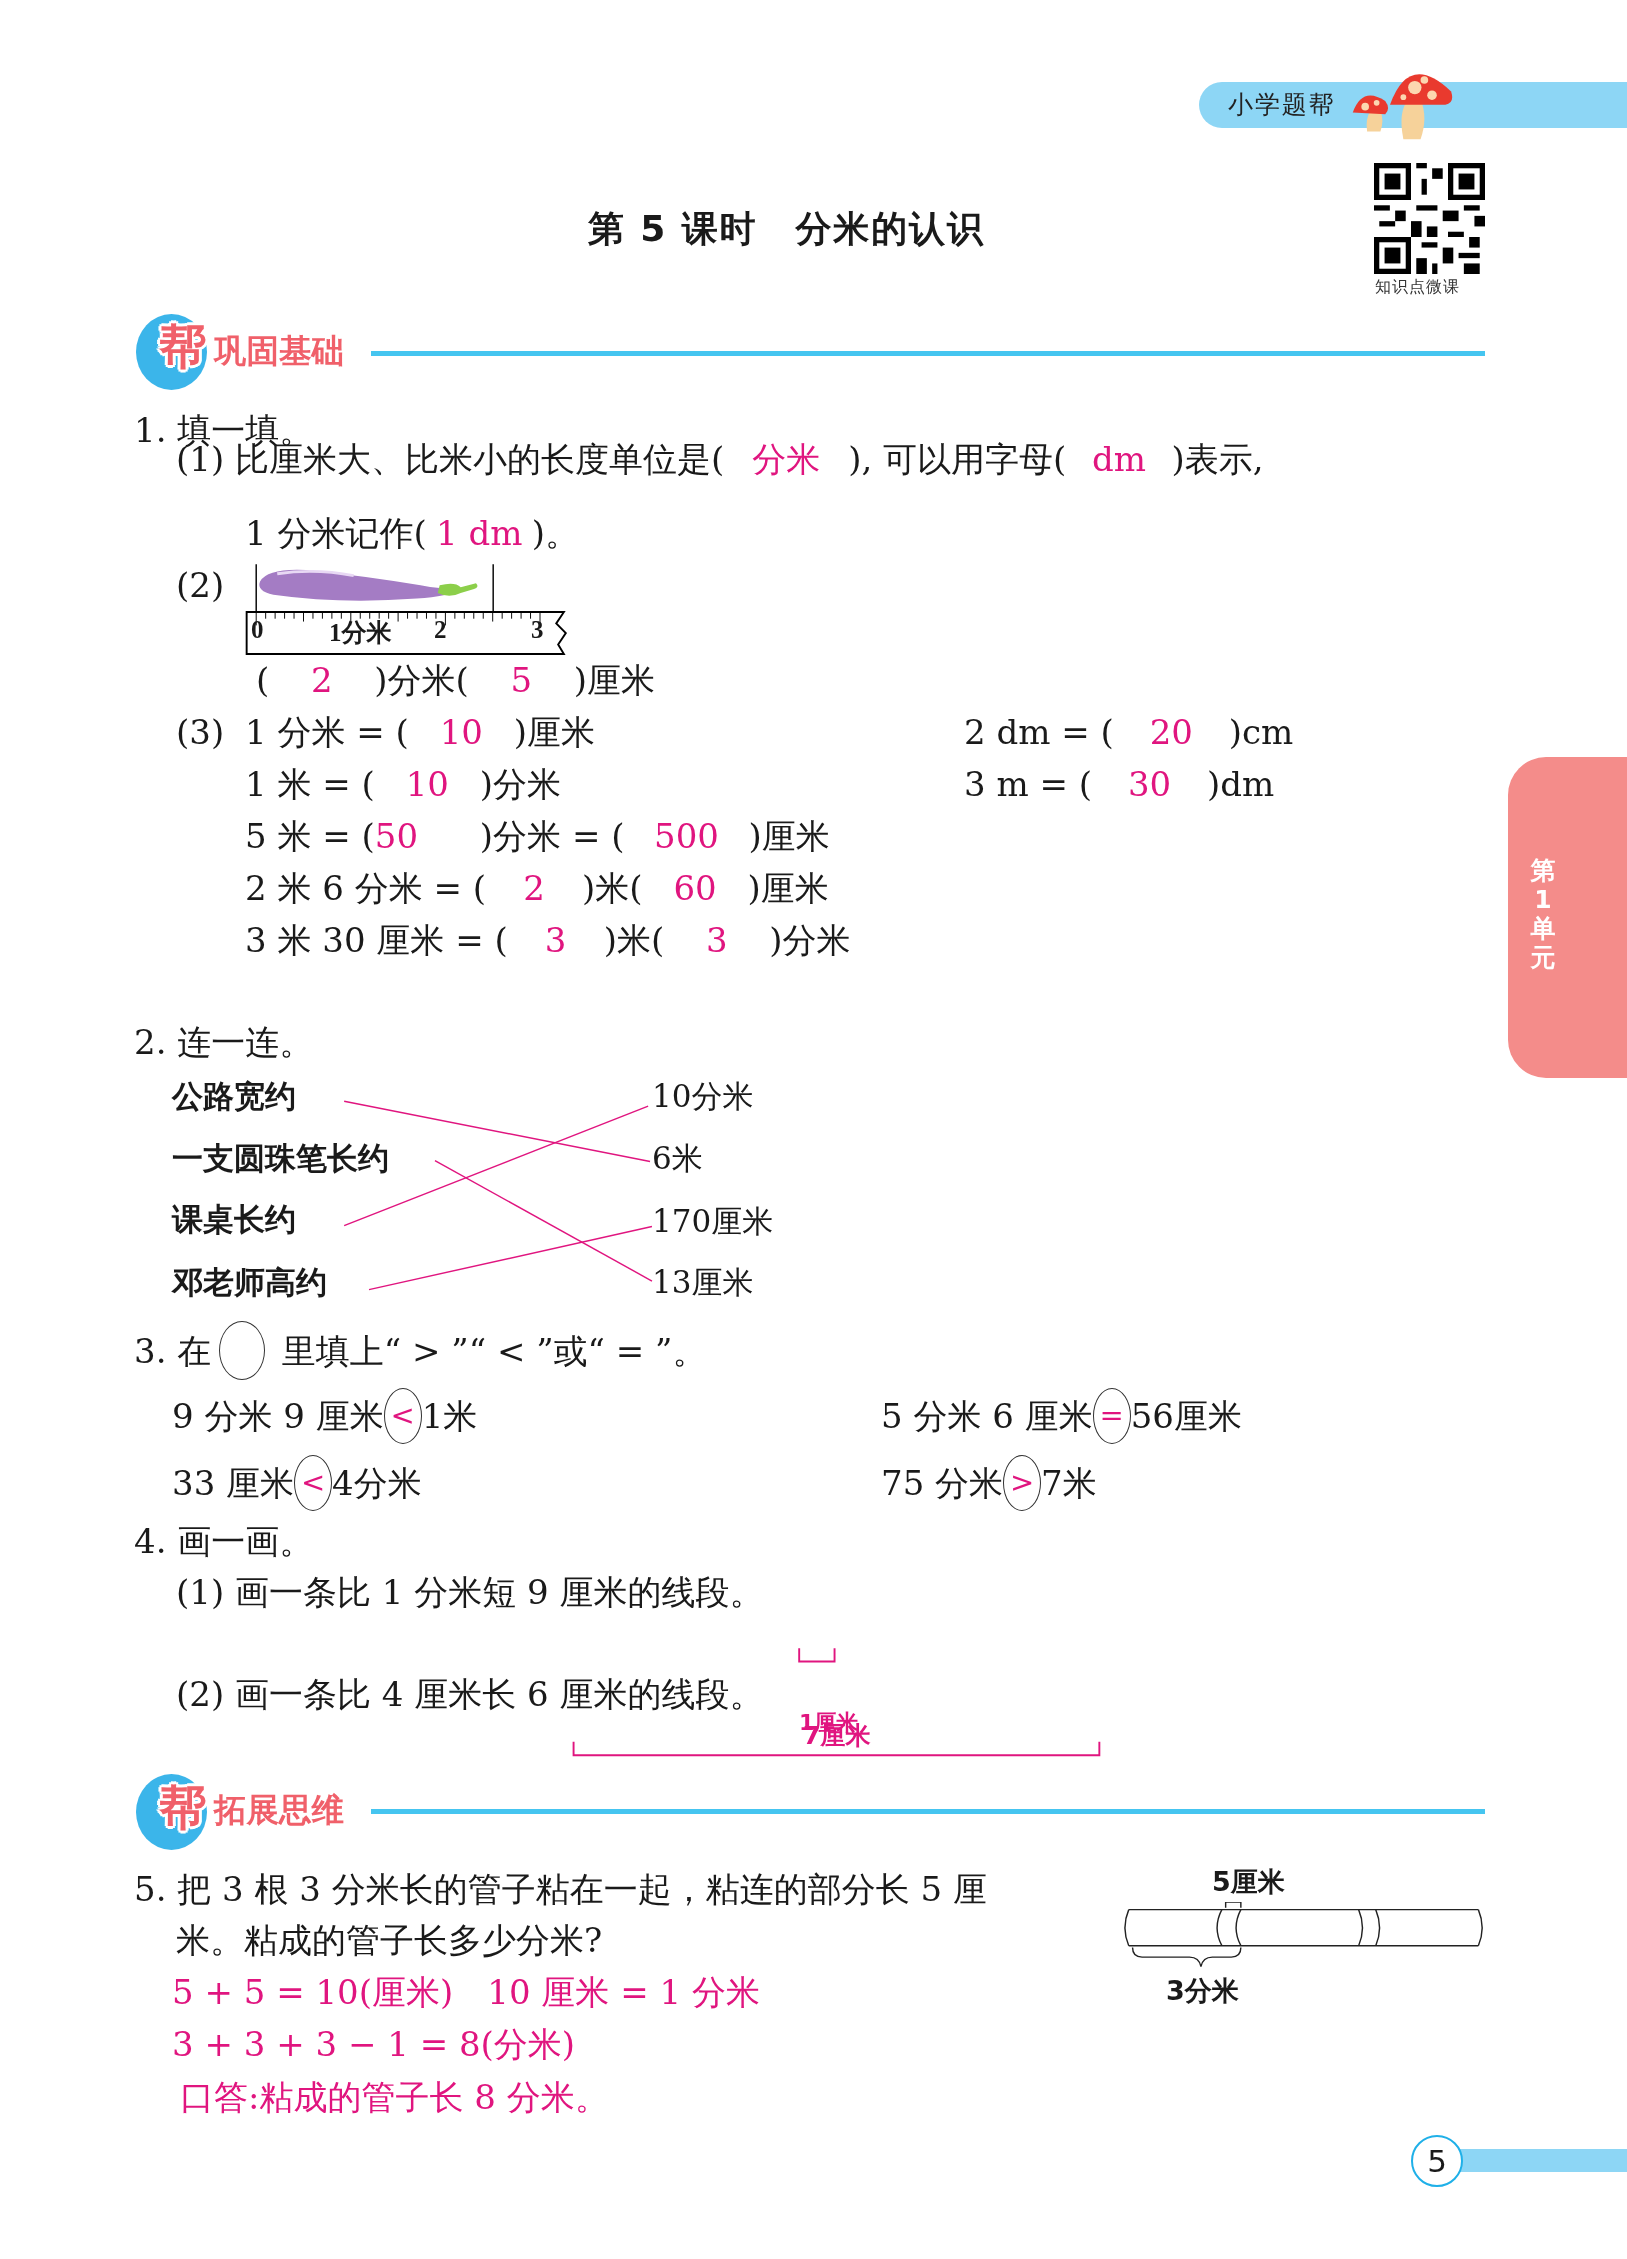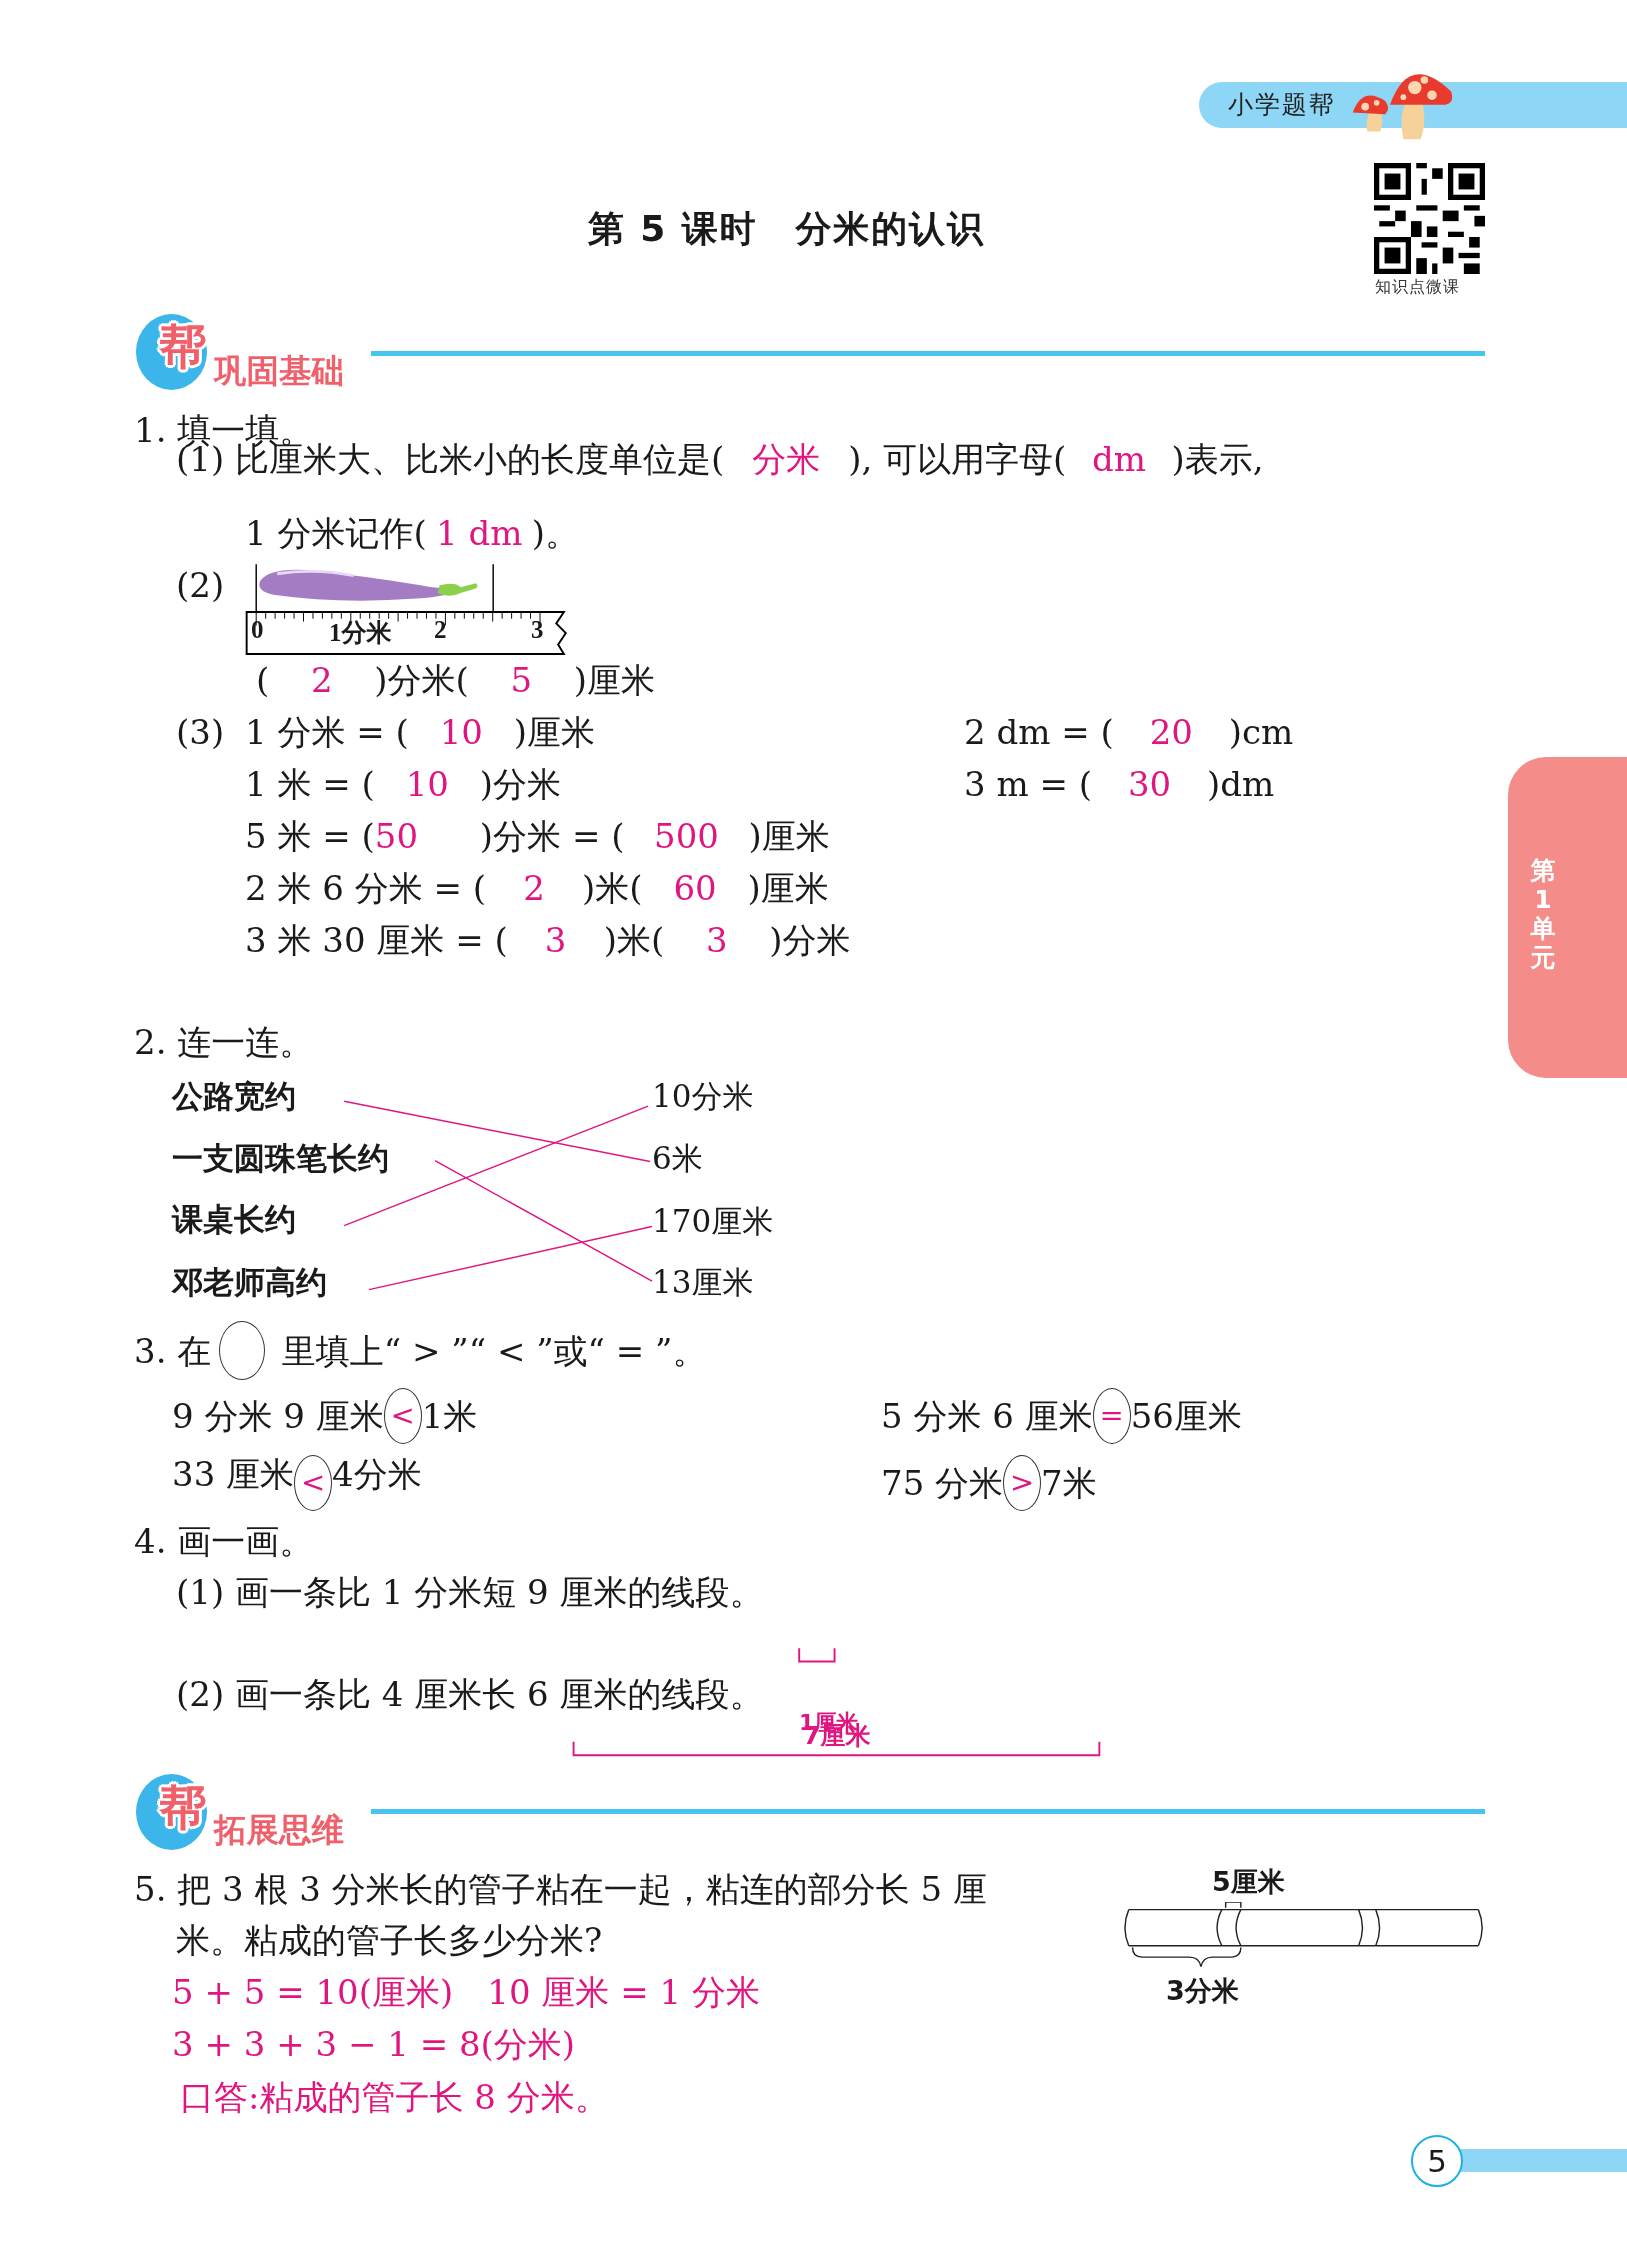--- a/index.html
+++ b/index.html
@@ -16,21 +16,21 @@
   .banner-text { left:1228px; top:88px; font-size:25px; font-family:"DejaVu Sans","Liberation Sans",sans-serif; color:#222; letter-spacing:1.9px; }
   .qr { left:1374px; top:163px; width:111px; height:111px; }
   .qr-cap { left:1375px; top:277px; font-size:16px; color:#333; letter-spacing:1px; }
 
   .title { left:588px; top:205px; font-size:36px; font-weight:bold; font-family:"DejaVu Sans","Liberation Sans",sans-serif; letter-spacing:1.9px; }
 
   
   .sec-circle { width:71px; height:76px; border-radius:50%; background:#3bb5ea; }
   .sec-bang { font-size:48px; font-weight:bold; color:#f0606a; font-family:"DejaVu Sans","Liberation Sans",sans-serif;
               text-shadow: 2.9px 0 #fff, -2.9px 0 #fff, 0 2.9px #fff, 0 -2.9px #fff, 1.9px 1.9px #fff, -1.9px -1.9px #fff, 1.9px -1.9px #fff, -1.9px 1.9px #fff; }
-  .sec-label { font-size:32.5px; font-weight:bold; color:#f0606a; font-family:Liberation Serif, serif;margin-top:20px; }
+  .sec-label { font-size:32.5px; font-weight:bold; color:#f0606a; font-family:Liberation Serif, serif; }
   .sec-line { height:4.8px; background:#45c5f0; }
 
   
   .side-tab { left:1508px; top:757px; width:119px; height:321px; background:#f48c8a; border-radius:38px 0 0 38px; }
   .side-text { left:1520px; top:856px; width:46px; text-align:center; color:#fff; font-weight:bold; font-size:25px; line-height:29px;
                font-family:"DejaVu Sans","Liberation Sans",sans-serif; }
 
   
   .pg-bar { left:1434px; top:2149px; width:194px; height:23px; background:#8dd6f5; }
   .pg-circle { left:1411px; top:2135px; width:48px; height:48px; border:2.9px solid #1fb0e8; border-radius:50%; background:#fff;
@@ -212,21 +212,21 @@
 <div class="abs q" style="left:172px;top:1388px;display:flex;align-items:center">
   <span>9 分米 9 厘米</span>
     <span class="ring pink">&lt;</span>
     <span>1米</span>
 </div>
 <div class="abs q" style="left:881px;top:1388px;display:flex;align-items:center">
   <span>5 分米 6 厘米</span>
     <span class="ring pink">=</span>
     <span>56厘米</span>
 </div>
-<div class="abs q" style="left:172px;top:1455px;display:flex;">
+<div class="abs q" style="left:172px;top:1455px;display:flex;align-items:center">
   <span>33 厘米</span>
     <span class="ring pink">&lt;</span>
     <span>4分米</span>
 </div>
 <div class="abs q" style="left:881px;top:1455px;display:flex;align-items:center">
   <span>75 分米</span>
     <span class="ring pink">&gt;</span>
     <span>7米</span>
 </div>
 

